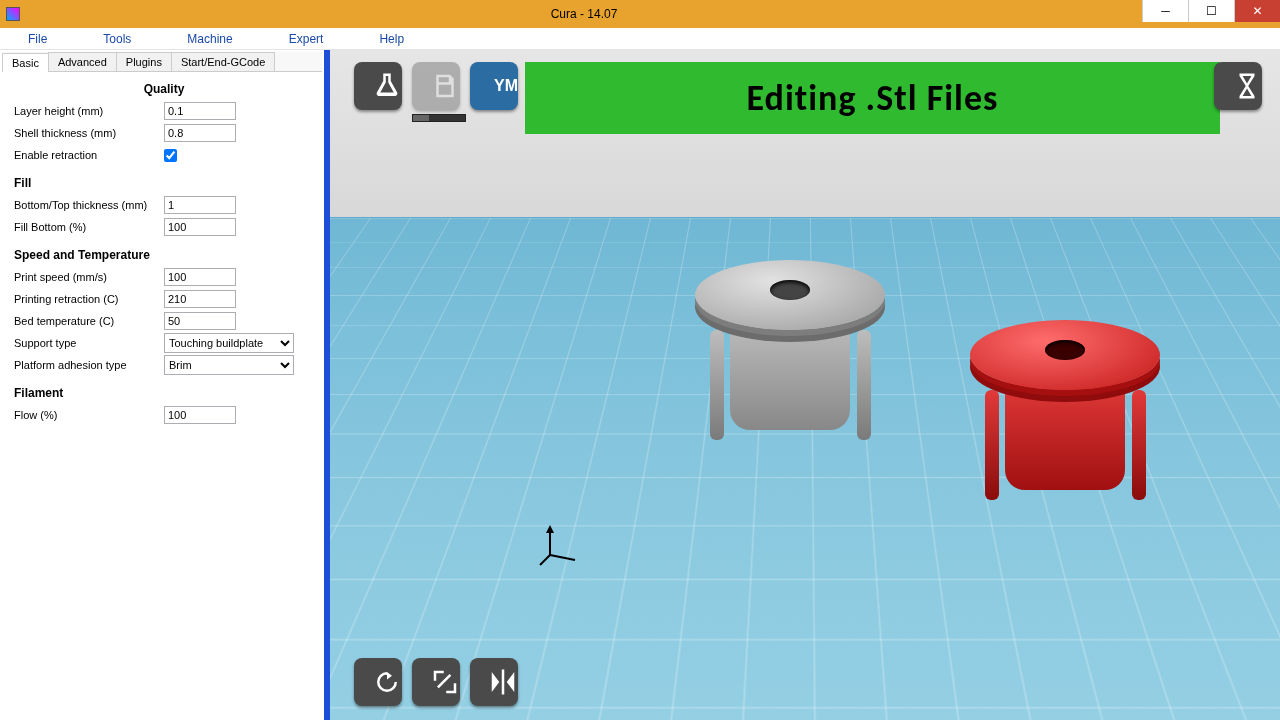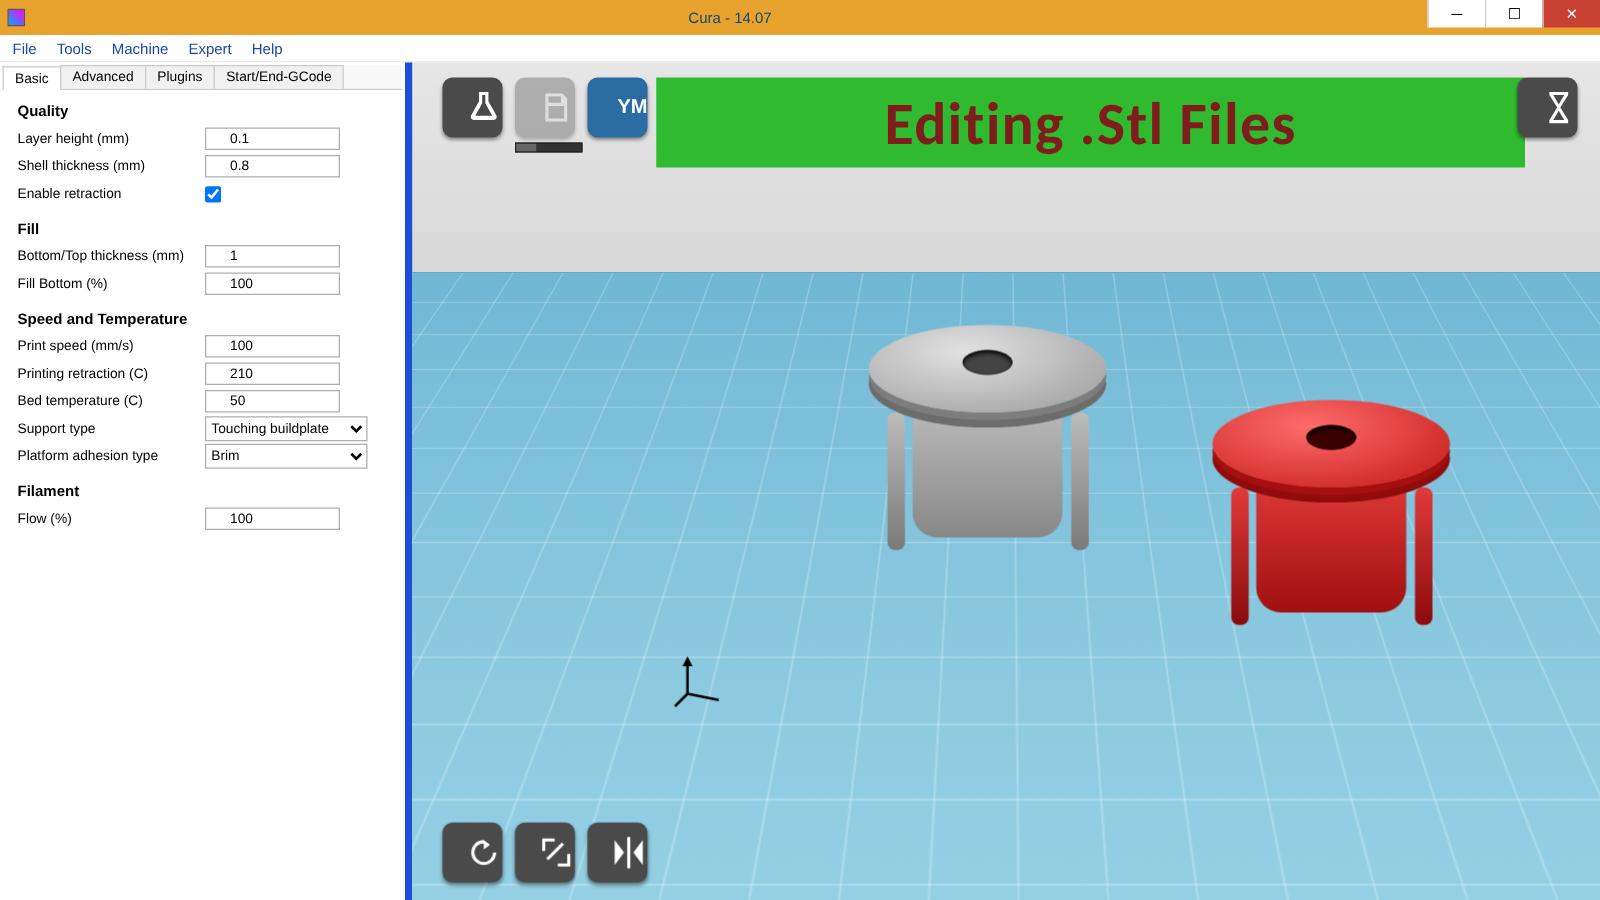--- a/index.html
+++ b/index.html
@@ -1,43 +1,43 @@
 <!DOCTYPE html>
 <html><head>
 <meta charset="utf-8">
 <style>
 * { box-sizing: border-box; margin: 0; padding: 0; font-family: "Segoe UI", Tahoma, sans-serif; }
 html, body { width: 1280px; height: 720px; overflow: hidden; background: #fff; }
 
 
 .titlebar { height: 28px; background: #e8a32f; display: flex; align-items: center; position: relative; }
 .titlebar .app-icon { width: 14px; height: 14px; margin: 0 6px; background: linear-gradient(45deg,#0af,#f0f); border:1px solid #555; }
-.titlebar .title { flex:1; text-align:center; font-size:12px; color:#0c4a6e; }
+.titlebar .title { flex:1; text-align:center; font-size:12px; color:#000000; }
 .titlebar .win-controls { display:flex; height:100%; }
 .titlebar .win-btn { width:46px; height:22px; display:flex; align-items:center; justify-content:center; background:#fff; border-left:1px solid #ccc; font-size:12px; cursor:default; }
 .titlebar .win-btn.close { background:#c84031; color:#fff; }
 
 
-.menubar { height:22px; background:#fff; border-bottom:1px solid #e5e5e5; display:flex; align-items:center; font-size:12px; padding:0 2px; }
+.menubar { height:22px; background:#fff; border-bottom:1px solid #e5e5e5; display:flex; align-items:center; font-size:12px; padding:0 20px;gap:40px; }
 .menubar .menu-item { padding:2px 8px; color:#1a4aa8; cursor:default; }
 
 
 .main { display:flex; height: calc(720px - 28px - 22px); }
 
 
 .left-panel { width:330px; background:#fff; border-right:6px solid #1d4ed8; font-size:11px; color:#000; display:flex; flex-direction:column; }
 .tab-row { display:flex; border-bottom:1px solid #ccc; background:#f8f8f8; margin:2px 2px 0 2px; }
 .tab { padding:3px 9px; font-size:11px; border:1px solid #ccc; border-bottom:none; background:#f1f1f1; margin-right:-1px; cursor:default; }
 .tab.active { background:#fff; position:relative; top:1px; }
 .settings-body { padding:6px 10px 0 14px; overflow-y:auto; }
 .section-title { font-weight:bold; font-size:12px; margin:10px 0 4px 0; }
-.section-title:first-child { margin-top:4px; }
+.section-title:first-child { margin-top:4px;text-align:center; }
 .row { display:flex; align-items:center; height:22px; }
 .row-label { width:150px; }
-.row input[type=text] { width:108px; height:18px; border:1px solid #abadb3; padding:0 19px; font-size:11px; }
+.row input[type=text] { width:72px; height:18px; border:1px solid #abadb3; padding:0 3px; font-size:11px; }
 .row input[type=checkbox] { margin-left:0; }
 .row select { width:130px; height:20px; border:1px solid #abadb3; font-size:11px; background:#fff; }
 
 
 .viewport { flex:1; position:relative; background: linear-gradient(to bottom, #e6e6e6 0%, #d8d8d8 25%, #5faacc 25%, #7fc3dc 100%); overflow:hidden; }
 .viewport .grid-plane { position:absolute; left:0; right:0; top:25%; bottom:0; background:
   linear-gradient(rgba(255,255,255,.25) 1px, transparent 1px) 0 0 / 40px 40px,
   linear-gradient(90deg, rgba(255,255,255,.25) 1px, transparent 1px) 0 0 / 40px 40px,
   linear-gradient(to bottom, #6fb7d4, #95d0e4);
   transform-origin: top center;
@@ -58,21 +58,21 @@
 
 .vp-bottombar { position:absolute; left:24px; bottom:14px; display:flex; gap:10px; }
 .vp-bottombar .vp-btn { width:48px; height:48px; }
 
 
 .vp-topright { position:absolute; top:12px; right:18px; }
 .vp-topright .vp-btn { width:48px; height:48px; }
 
 
 .banner { position:absolute; top:12px; left:195px; right:60px; height:72px; background:#2fba2f; display:flex; align-items:center; justify-content:center; }
-.banner-text { color:#7f1d1d; font-size:48px; font-weight:600; font-family: Calibri, "Segoe UI", sans-serif; letter-spacing:1px; }
+.banner-text { color:#000000; font-size:36px; font-weight:600; font-family: Calibri, "Segoe UI", sans-serif; letter-spacing:1px; }
 
 
 .model { position:absolute; }
 .model.gray { left:345px; top:200px; }
 .model.red  { left:620px; top:260px; }
 .knob { width:230px; height:230px; position:relative; }
 .knob .cap { position:absolute; left:20px; top:10px; width:190px; height:70px; border-radius:50%; background:radial-gradient(ellipse at 40% 30%, #e2e2e2, #9a9a9a); box-shadow:0 6px 0 #7d7d7d, 0 12px 0 #6c6c6c; }
 .knob .hole { position:absolute; left:95px; top:30px; width:40px; height:20px; border-radius:50%; background:#444; box-shadow:inset 0 2px 4px #000; }
 .knob .body { position:absolute; left:55px; top:70px; width:120px; height:110px; background:linear-gradient(to bottom,#bdbdbd,#888); border-radius:8px 8px 20px 20px; }
 .knob .leg  { position:absolute; top:80px; width:14px; height:110px; background:linear-gradient(to bottom,#bdbdbd,#7a7a7a); border-radius:6px; }

